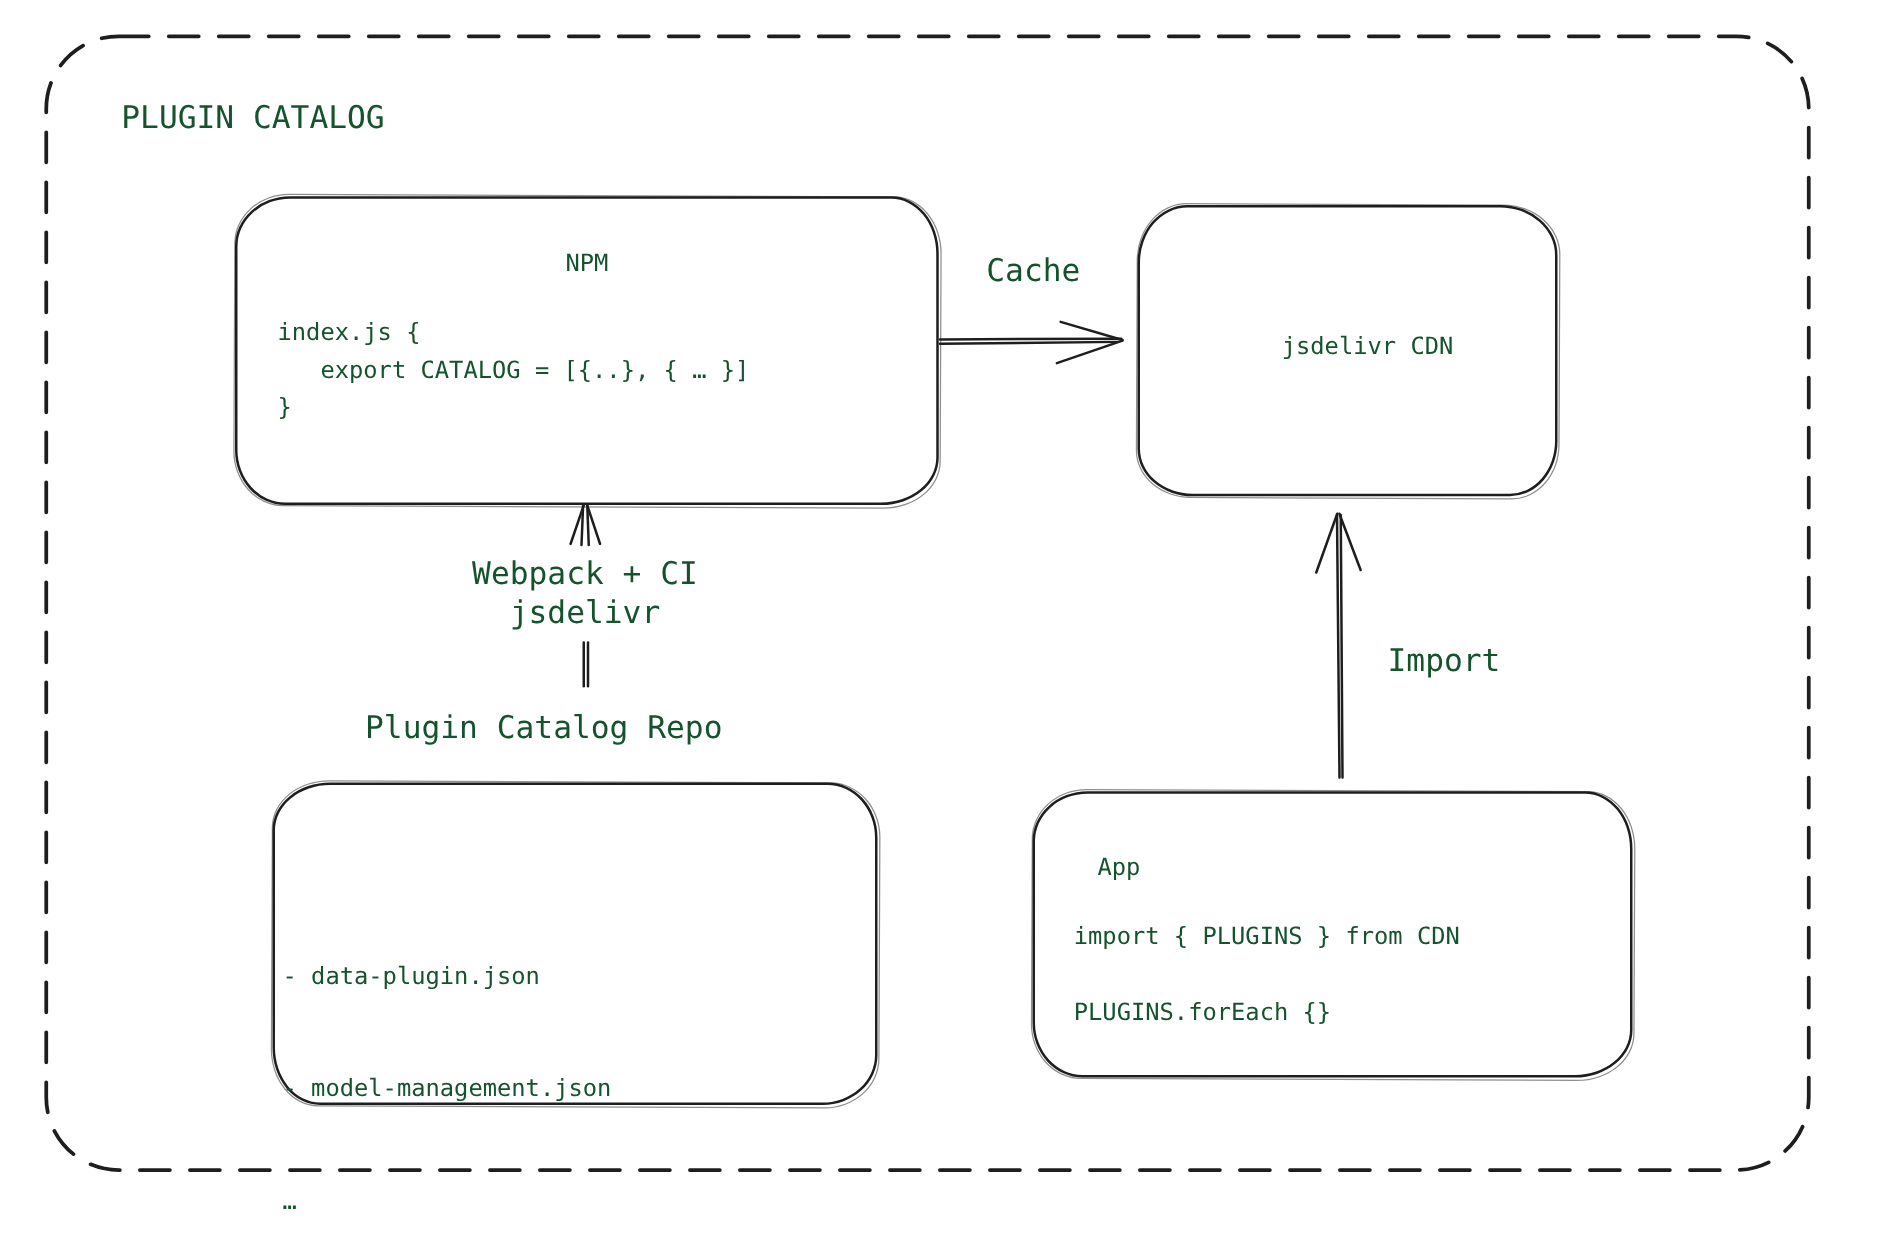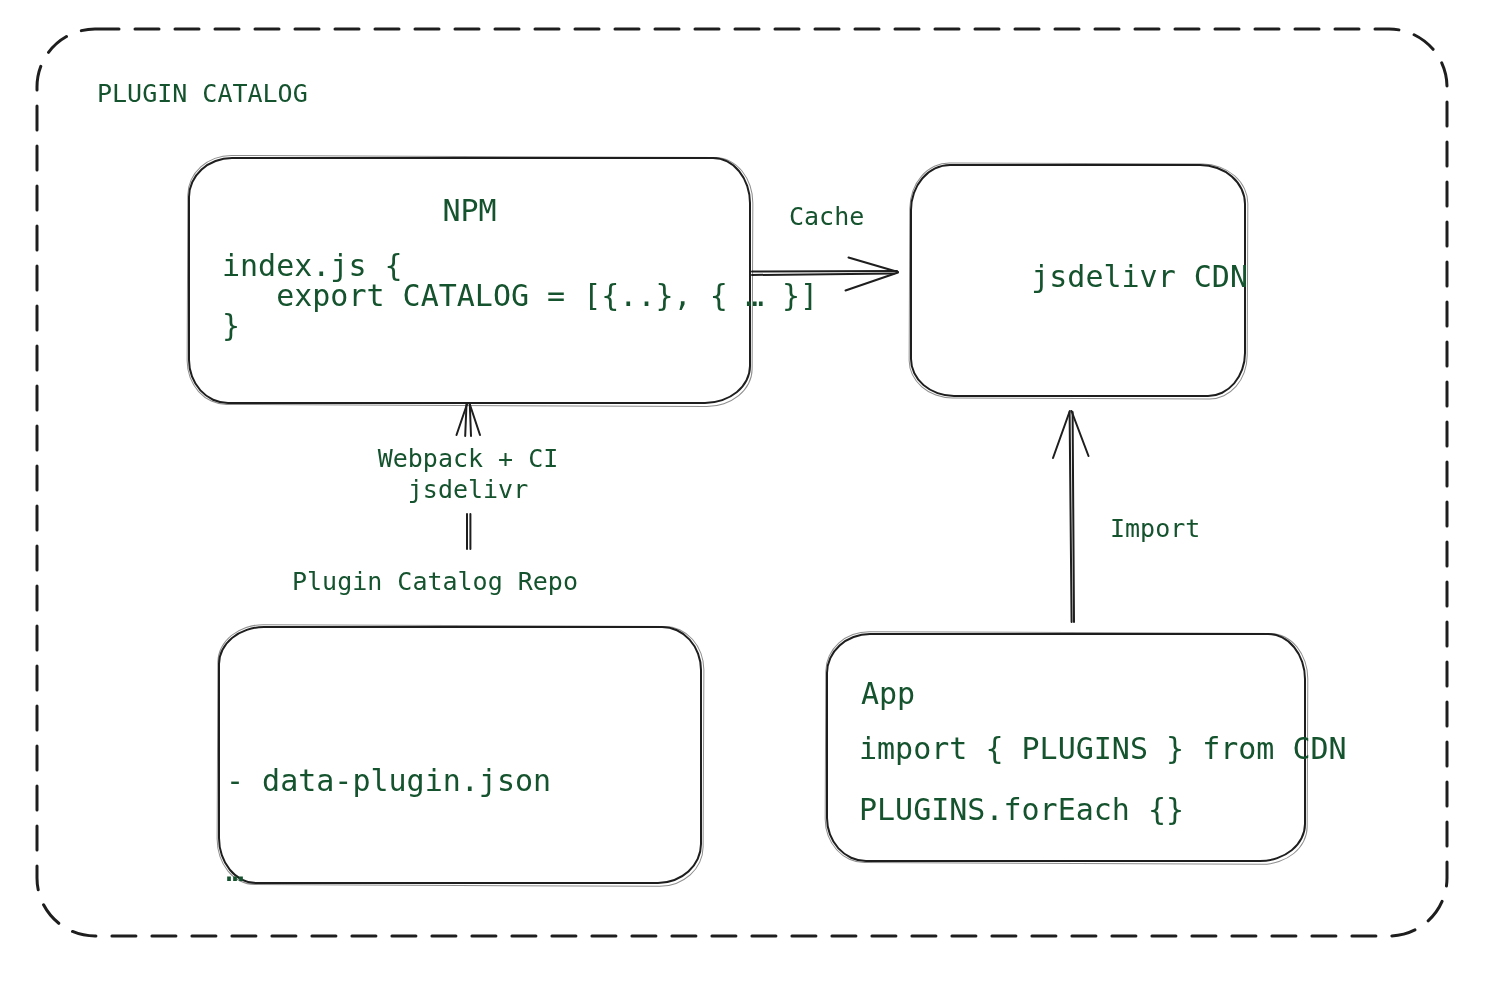--- a/index.html
+++ b/index.html
@@ -27,26 +27,26 @@
     border-radius:inherit; transform:rotate(.25deg);
     pointer-events:none;
   }
   .node-npm  { left:188px; top:157px; width:559px; height:243px; }
   .node-cdn  { left:910px; top:164px; width:332px; height:229px;
                border-radius:40px 46px 38px 44px / 46px 40px 44px 38px; }
   .node-repo { left:218px; top:626px; width:480px; height:254px;
                border-radius:46px 40px 44px 38px / 38px 44px 40px 46px; }
   .node-app  { left:826px; top:633px; width:476px; height:225px; }
 
-  .node .inner { position:absolute; font-size:30px; line-height:30px; white-space:pre; margin:0; }
+  .node .inner { position:absolute; font-size:19px; line-height:30px; white-space:pre; margin:0; }
   .npm-title  { top:37px; left:0; width:100%; text-align:center; }
   .npm-code   { top:92px; left:32px; line-height:32px; }
-  .cdn-label  { top:96px; left:4px; width:100%; text-align:right; }
+  .cdn-label  { top:96px; left:16px; width:100%; text-align:center; }
   .repo-files { top:78px; left:6px; line-height:33px; }
-  .app-title  { top:44px; left:33px; }
+  .app-title  { top:44px; left:50px; }
   .app-line1  { top:99px; left:31px; }
   .app-line2  { top:160px; left:31px; }
 
   .title-label   { left:97px;  top:79px; }
   .cache-label   { left:789px; top:202px; }
   .build-label-1 { left:318px; top:444px; width:300px; }
   .build-label-2 { left:318px; top:475px; width:300px; }
   .repo-label    { left:292px; top:567px; }
   .import-label  { left:1110px; top:514px; }
 </style>
@@ -93,20 +93,21 @@
   </div>
 
   <div class="node node-cdn">
     <div class="inner cdn-label">jsdelivr CDN</div>
   </div>
 
   <div class="label repo-label">Plugin Catalog Repo</div>
   <div class="node node-repo">
     <div class="inner repo-files">
       <div>- data-plugin.json</div>
+      <div>- model-management.json</div>
       <div>…</div>
     </div>
   </div>
 
   <div class="node node-app">
     <div class="inner app-title">App</div>
     <div class="inner app-line1">import { PLUGINS } from CDN</div>
     <div class="inner app-line2">PLUGINS.forEach {}</div>
   </div>
 

